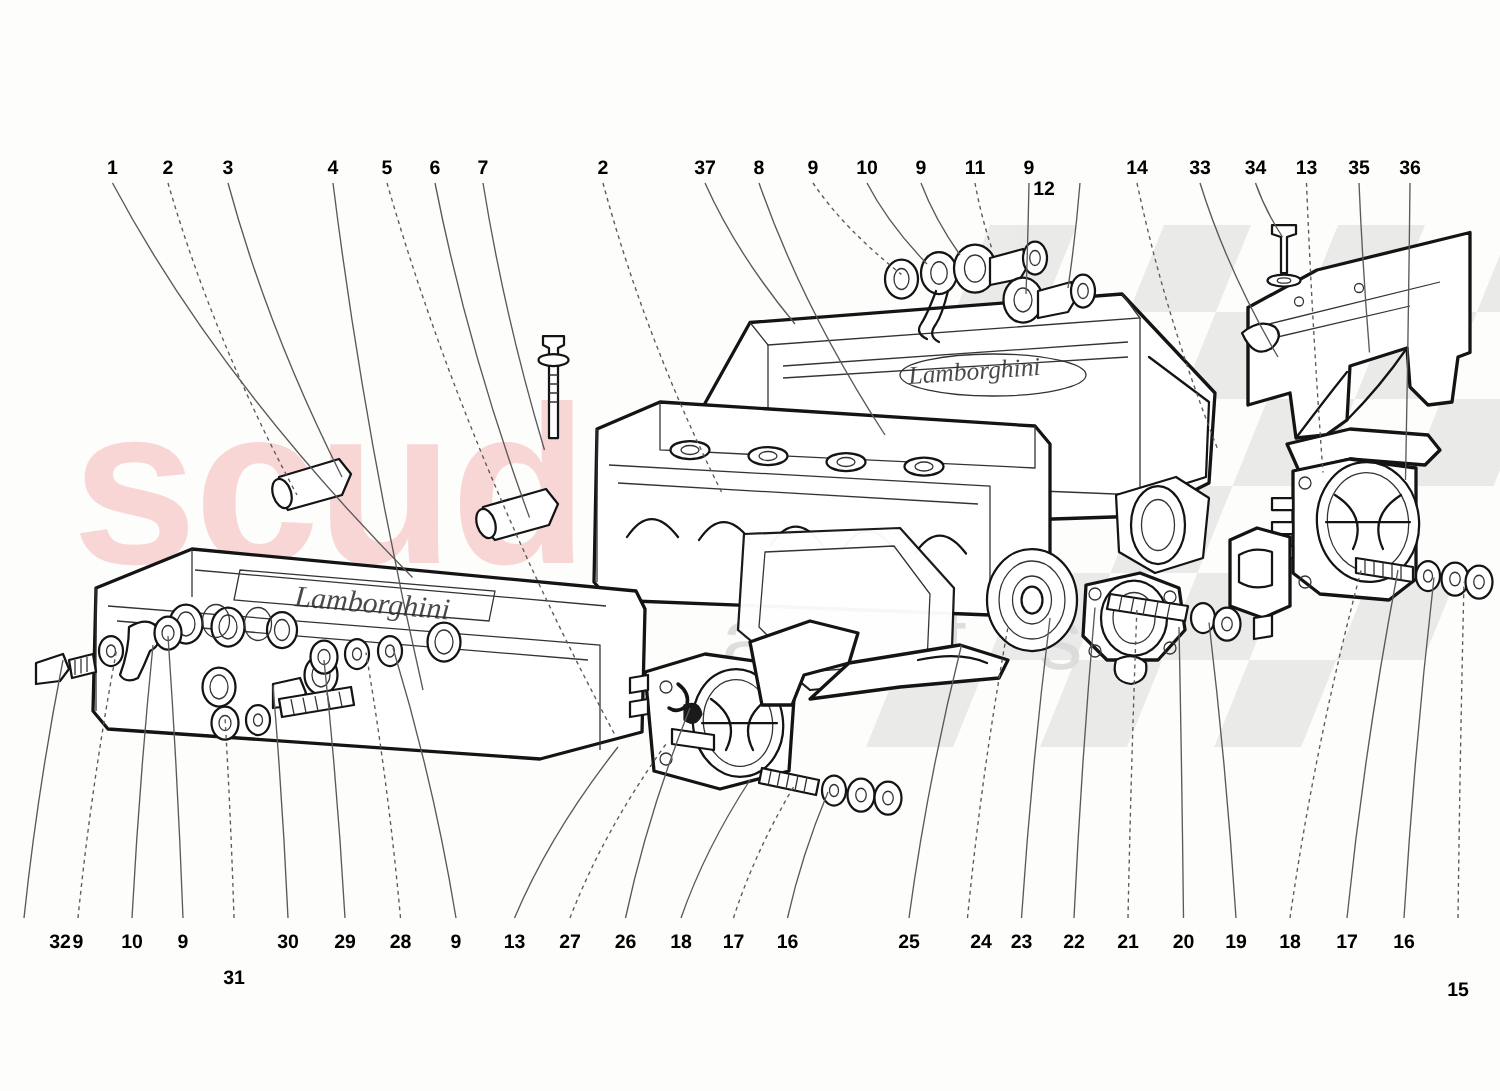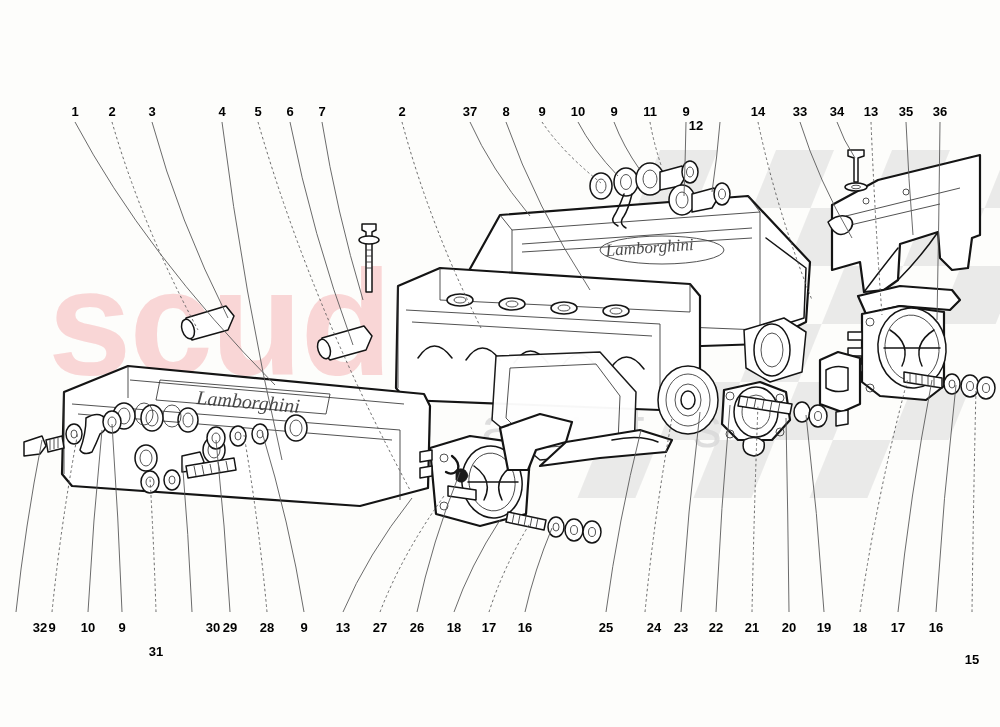--- a/index.html
+++ b/index.html
@@ -426,21 +426,21 @@
       <div class="callout" style="left: 871px; top: 104px;">13</div>
       <div class="callout" style="left: 906px; top: 104px; text-align: center;">35</div>
       <div class="callout" style="left: 940px; top: 104px;">36</div>
     </div>
   <div id="callouts-bottom-layer">
       <div class="callout" style="left: 16px; top: 620px; margin-left: 24px;">32</div>
       <div class="callout" style="left: 52px; top: 620px;">9</div>
       <div class="callout" style="left: 88px; top: 620px;">10</div>
       <div class="callout" style="left: 122px; top: 620px;">9</div>
       <div class="callout" style="left: 156px; top: 620px; margin-top: 24px;">31</div>
-      <div class="callout" style="left: 192px; top: 620px; margin-left: 21px;">30</div>
+      <div class="callout" style="left: 192px; top: 620px;">30</div>
       <div class="callout" style="left: 230px; top: 620px;">29</div>
       <div class="callout" style="left: 267px; top: 620px; text-align: right;">28</div>
       <div class="callout" style="left: 304px; top: 620px;">9</div>
       <div class="callout" style="left: 343px; top: 620px;">13</div>
       <div class="callout" style="left: 380px; top: 620px;">27</div>
       <div class="callout" style="left: 417px; top: 620px;">26</div>
       <div class="callout" style="left: 454px; top: 620px;">18</div>
       <div class="callout" style="left: 489px; top: 620px;">17</div>
       <div class="callout" style="left: 525px; top: 620px;">16</div>
       <div class="callout" style="left: 606px; top: 620px;">25</div>

